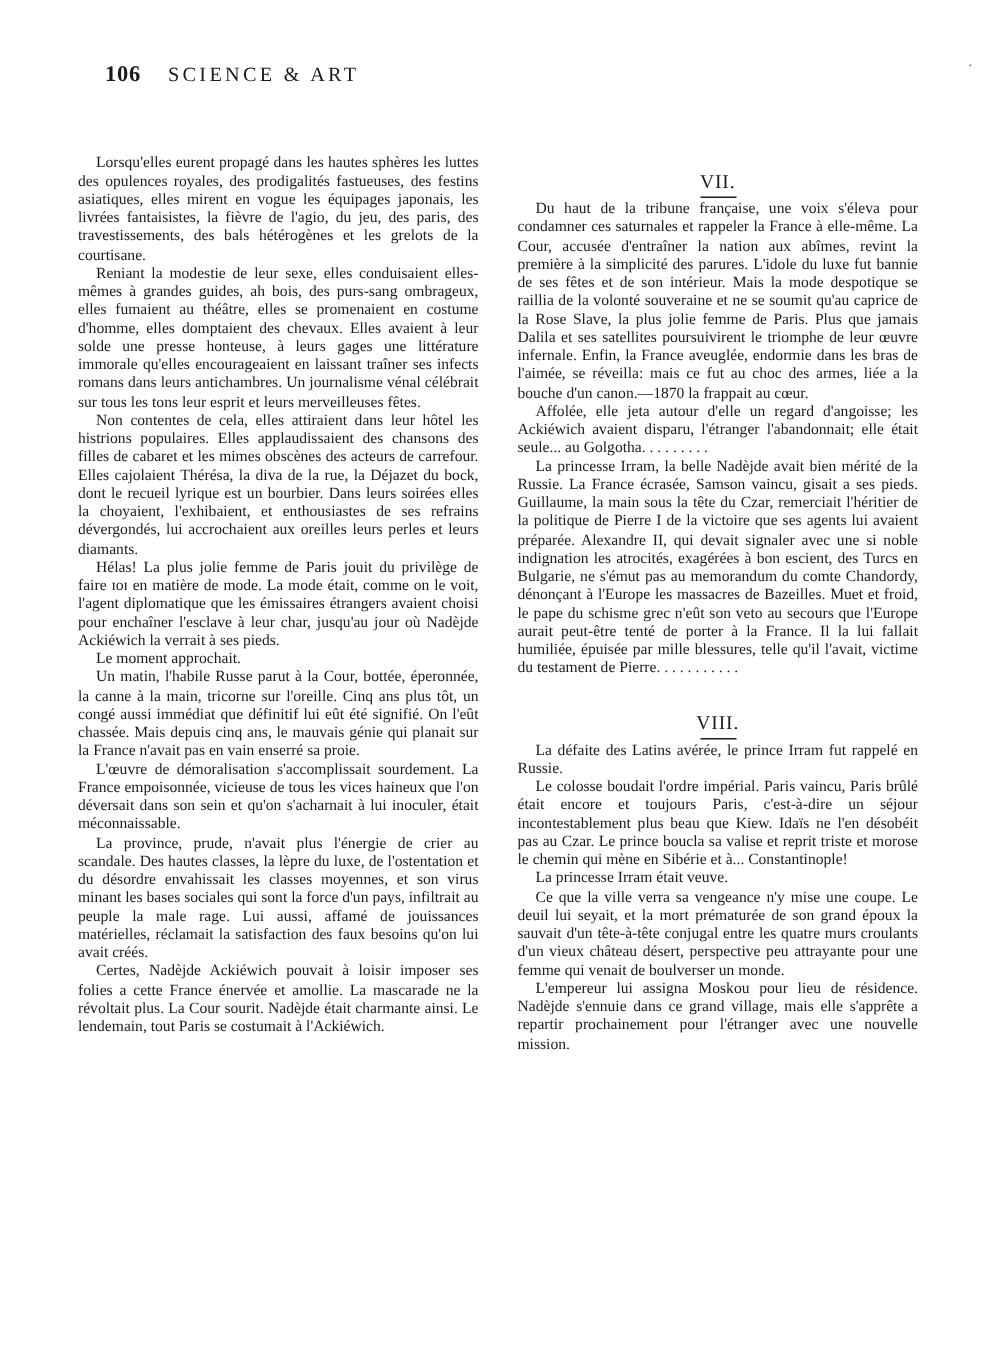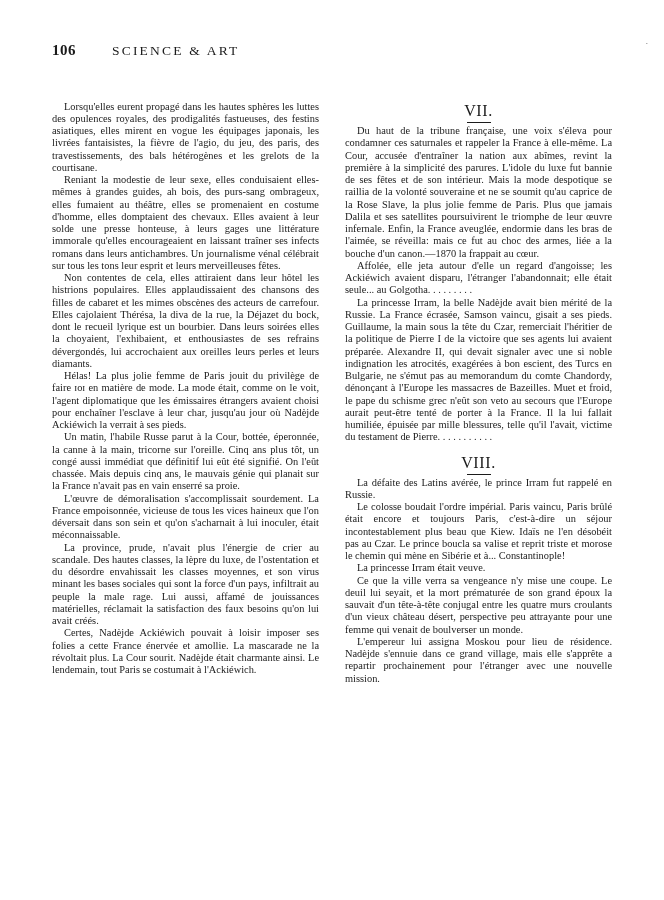--- a/index.html
+++ b/index.html
@@ -25,20 +25,21 @@
     display: flex;
     align-items: baseline;
     height: 28px;
     margin-bottom: 22px;
   }
   .folio {
     font-size: 15px;
     font-weight: bold;
     letter-spacing: 0.5px;
     width: 60px;
+    text-align: center;
   }
   .running-title {
     flex: 1;
     text-align: left;
     font-size: 13.5px;
     letter-spacing: 2.2px;
     font-weight: normal;
     margin-right: 60px;
   }
   .columns {
@@ -53,24 +54,24 @@
     margin: 0;
     font-size: 10.4px;
     line-height: 12.25px;
     text-align: justify;
     text-justify: inter-word;
     text-indent: 12px;
     hyphens: auto;
     -webkit-hyphens: auto;
   }
   .sec-num {
-    margin: 10px 0 2px 0;
+    margin: 21px 0 2px 0;
     text-align: center;
     text-indent: 0;
-    font-size: 16px;
+    font-size: 13px;
     letter-spacing: 0.6px;
   }
   .sec-num .rule {
     display: block;
     width: 24px;
     height: 1px;
     background: #1b1b1b;
     margin: 2px auto 0 auto;
   }
   .corner-mark {
@@ -93,20 +94,21 @@
     <div class="running-title">SCIENCE &amp; ART</div>
   </div>
 
   <div class="columns">
 
     <div class="col">
       <p>Lorsqu'elles eurent propagé dans les hautes sphères les luttes des opulences royales, des prodigalités fastueuses, des festins asiatiques, elles mirent en vogue les équipages japonais, les livrées fantaisistes, la fièvre de l'agio, du jeu, des paris, des travestissements, des bals hétérogènes et les grelots de la courtisane.</p>
       <p>Reniant la modestie de leur sexe, elles conduisaient elles-mêmes à grandes guides, ah bois, des purs-sang ombrageux, elles fumaient au théâtre, elles se promenaient en costume d'homme, elles domptaient des chevaux. Elles avaient à leur solde une presse honteuse, à leurs gages une littérature immorale qu'elles encourageaient en laissant traîner ses infects romans dans leurs antichambres. Un journalisme vénal célébrait sur tous les tons leur esprit et leurs merveilleuses fêtes.</p>
       <p>Non contentes de cela, elles attiraient dans leur hôtel les histrions populaires. Elles applaudissaient des chansons des filles de cabaret et les mimes obscènes des acteurs de carrefour. Elles cajolaient Thérésa, la diva de la rue, la Déjazet du bock, dont le recueil lyrique est un bourbier. Dans leurs soirées elles la choyaient, l'exhibaient, et enthousiastes de ses refrains dévergondés, lui accrochaient aux oreilles leurs perles et leurs diamants.</p>
       <p>Hélas! La plus jolie femme de Paris jouit du privilège de faire ɪoɪ en matière de mode. La mode était, comme on le voit, l'agent diplomatique que les émissaires étrangers avaient choisi pour enchaîner l'esclave à leur char, jusqu'au jour où Nadèjde Ackiéwich la verrait à ses pieds.</p>
+      <p>Le moment approchait.</p>
       <p>Un matin, l'habile Russe parut à la Cour, bottée, éperonnée, la canne à la main, tricorne sur l'oreille. Cinq ans plus tôt, un congé aussi immédiat que définitif lui eût été signifié. On l'eût chassée. Mais depuis cinq ans, le mauvais génie qui planait sur la France n'avait pas en vain enserré sa proie.</p>
       <p>L'œuvre de démoralisation s'accomplissait sourdement. La France empoisonnée, vicieuse de tous les vices haineux que l'on déversait dans son sein et qu'on s'acharnait à lui inoculer, était méconnaissable.</p>
       <p>La province, prude, n'avait plus l'énergie de crier au scandale. Des hautes classes, la lèpre du luxe, de l'ostentation et du désordre envahissait les classes moyennes, et son virus minant les bases sociales qui sont la force d'un pays, infiltrait au peuple la male rage. Lui aussi, affamé de jouissances matérielles, réclamait la satisfaction des faux besoins qu'on lui avait créés.</p>
       <p>Certes, Nadèjde Ackiéwich pouvait à loisir imposer ses folies a cette France énervée et amollie. La mascarade ne la révoltait plus. La Cour sourit. Nadèjde était charmante ainsi. Le lendemain, tout Paris se costumait à l'Ackiéwich.</p>
     </div>
 
     <div class="col">
 
       <div class="sec-num">
         <span>VII.</span>

